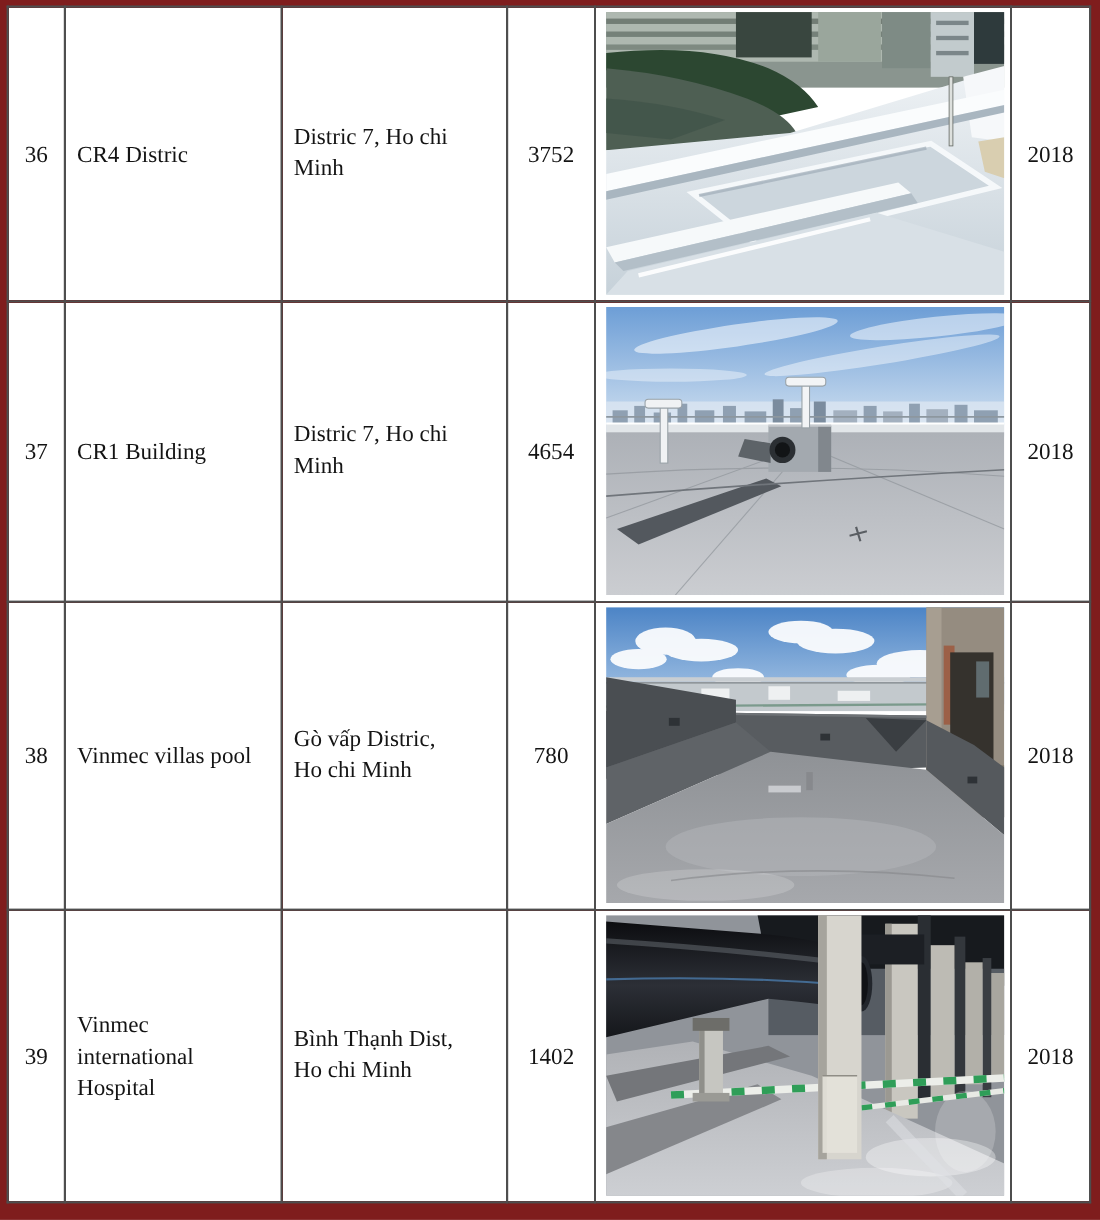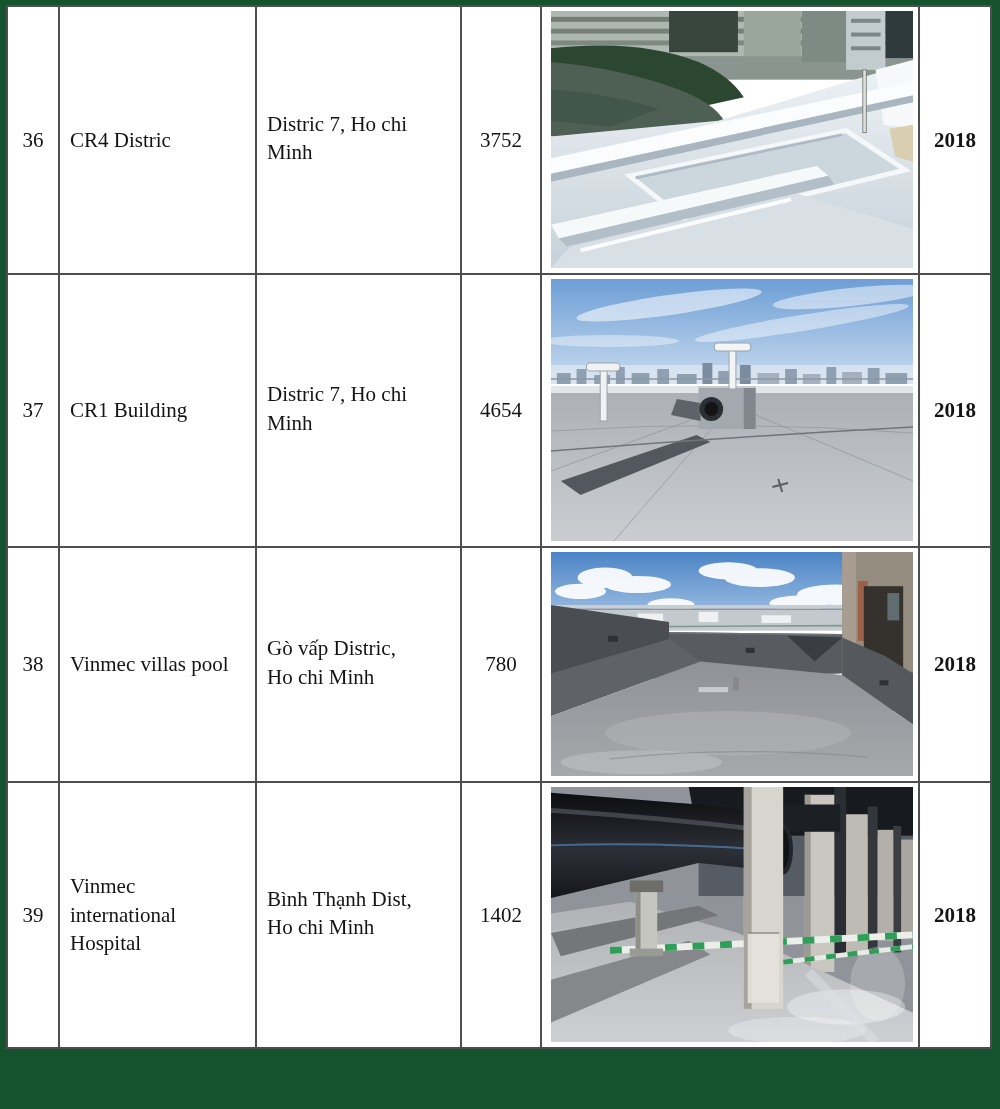--- a/index.html
+++ b/index.html
@@ -2,45 +2,45 @@
 <html><head>
 <meta charset="utf-8">
 <style>
   * { margin:0; padding:0; box-sizing:border-box; }
   html,body { background:#ffffff; }
   body {
     width:1000px; height:1109px;
     font-family:"Liberation Serif","DejaVu Serif",serif;
     font-size:21px; color:#141414;
   }
-  .page { position:relative; width:1000px; height:1109px; background:#14532d; overflow:hidden; }
+  .page { position:relative; width:1000px; height:1109px; background:#7f1d1d; overflow:hidden; }
 
   table.projects {
     position:absolute; left:6px; top:5px;
     width:984px; border-collapse:collapse; table-layout:fixed;
   }
   td {
     border:2px solid #4e4e4e;
     vertical-align:middle; background:#fff;
     overflow:hidden;
   }
   .cell-no   { text-align:center; }
   .cell-area { text-align:center; }
-  .cell-year { text-align:center;font-weight:bold; }
+  .cell-year { text-align:center; }
   .cell-name { padding:4px 6px 4px 10px; white-space:pre-line; line-height:1.35; }
   .cell-loc  { padding:0 8px 4px 10px; white-space:pre-line; line-height:1.35; }
   .cell-photo { position:relative; padding:0; }
   .cell-photo svg {
     position:absolute; left:9px; top:4px;
     width:calc(100% - 14px); height:calc(100% - 9px);
     display:block;
   }
   tr.r0 { height:268px; }
   tr.r1 { height:273px;margin-left:42px; }
-  tr.r2 { height:235px; }
+  tr.r2 { height:280px; }
   tr.r3 { height:266px; }
 </style>
 </head>
 <body>
 
 <div class="page">
   <table class="projects">
     <colgroup>
       <col style="width:52px">
         <col style="width:197px">

